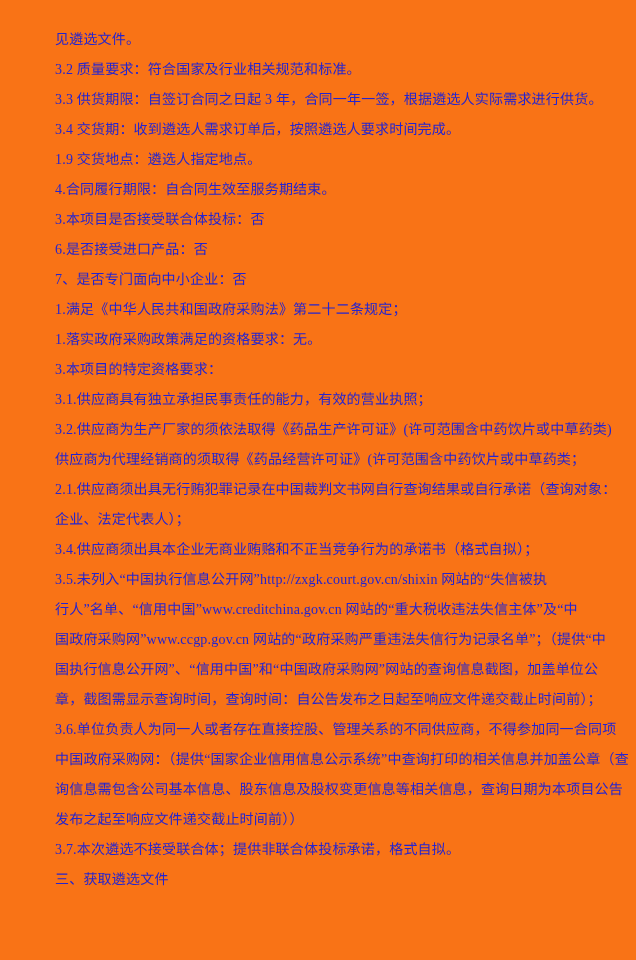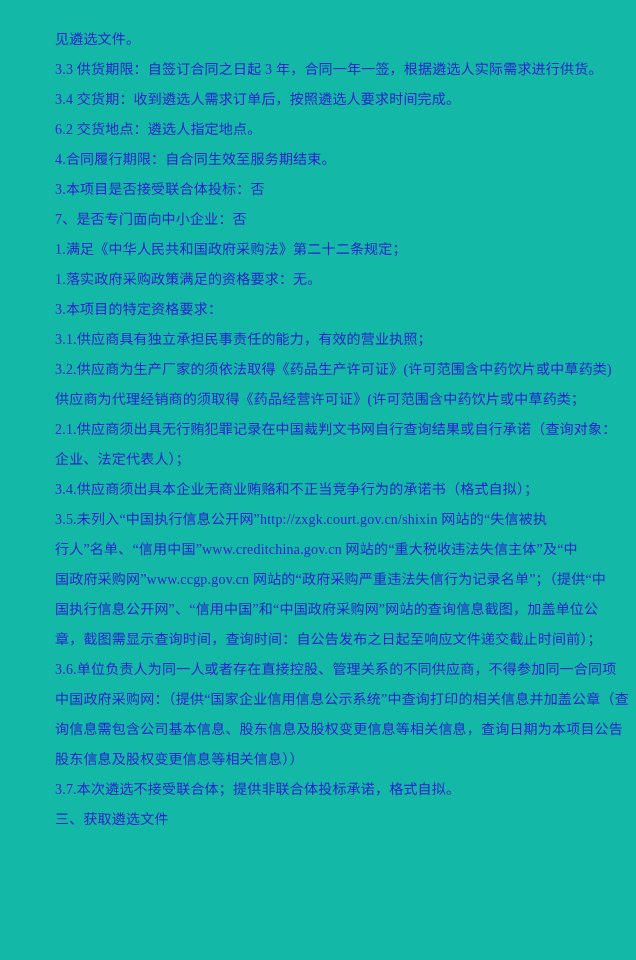--- a/index.html
+++ b/index.html
@@ -10,21 +10,21 @@
   body {
     width: 636px;
     height: 960px;
     overflow: hidden;
     position: relative;
     font-family: "Liberation Serif", "DejaVu Serif", serif;
   }
   .page {
     position: absolute;
     inset: 0;
-    background: #14b8a6;
+    background: #f97316;
   }
   .doc {
     position: absolute;
     left: 55px;
     top: 25px;
     width: 545px;
   }
   .para {
     margin: 0;
     padding: 0;
@@ -44,33 +44,39 @@
 </style>
 </head>
 <body>
 
 <div class="page">
   <div class="doc" id="doc" style="color: rgb(36, 36, 208);">
       <div class="para" data-role="body">
         <span class="line">见遴选文件。</span>
       </div>
       <div class="para" data-role="body">
+        <span class="line">3.2 质量要求：符合国家及行业相关规范和标准。</span>
+      </div>
+      <div class="para" data-role="body">
         <span class="line">3.3 供货期限：自签订合同之日起 3 年，合同一年一签，根据遴选人实际需求进行供货。</span>
       </div>
       <div class="para" data-role="body">
         <span class="line">3.4 交货期：收到遴选人需求订单后，按照遴选人要求时间完成。</span>
       </div>
       <div class="para" data-role="body">
-        <span class="line">6.2 交货地点：遴选人指定地点。</span>
+        <span class="line">1.9 交货地点：遴选人指定地点。</span>
       </div>
       <div class="para" data-role="body">
         <span class="line">4.合同履行期限：自合同生效至服务期结束。</span>
       </div>
       <div class="para" data-role="body">
         <span class="line">3.本项目是否接受联合体投标：否</span>
+      </div>
+      <div class="para" data-role="body">
+        <span class="line">6.是否接受进口产品：否</span>
       </div>
       <div class="para" data-role="body">
         <span class="line">7、是否专门面向中小企业：否</span>
       </div>
       <div class="para" data-role="body">
         <span class="line">1.满足《中华人民共和国政府采购法》第二十二条规定；</span>
       </div>
       <div class="para" data-role="body">
         <span class="line">1.落实政府采购政策满足的资格要求：无。</span>
       </div>
@@ -95,21 +101,21 @@
         <span class="line">3.5.未列入“中国执行信息公开网”http://zxgk.court.gov.cn/shixin 网站的“失信被执</span>
         <span class="line">行人”名单、“信用中国”www.creditchina.gov.cn 网站的“重大税收违法失信主体”及“中</span>
         <span class="line">国政府采购网”www.ccgp.gov.cn 网站的“政府采购严重违法失信行为记录名单”；（提供“中</span>
         <span class="line">国执行信息公开网”、“信用中国”和“中国政府采购网”网站的查询信息截图，加盖单位公</span>
         <span class="line">章，截图需显示查询时间，查询时间：自公告发布之日起至响应文件递交截止时间前）；</span>
       </div>
       <div class="para" data-role="body">
         <span class="line">3.6.单位负责人为同一人或者存在直接控股、管理关系的不同供应商，不得参加同一合同项</span>
         <span class="line">中国政府采购网：（提供“国家企业信用信息公示系统”中查询打印的相关信息并加盖公章（查</span>
         <span class="line">询信息需包含公司基本信息、股东信息及股权变更信息等相关信息，查询日期为本项目公告</span>
-        <span class="line">股东信息及股权变更信息等相关信息））</span>
+        <span class="line">发布之起至响应文件递交截止时间前））</span>
       </div>
       <div class="para" data-role="body">
         <span class="line">3.7.本次遴选不接受联合体；提供非联合体投标承诺，格式自拟。</span>
       </div>
       <div class="para" data-role="heading">
         <span class="line">三、获取遴选文件</span>
       </div>
     </div>
 </div>
 

